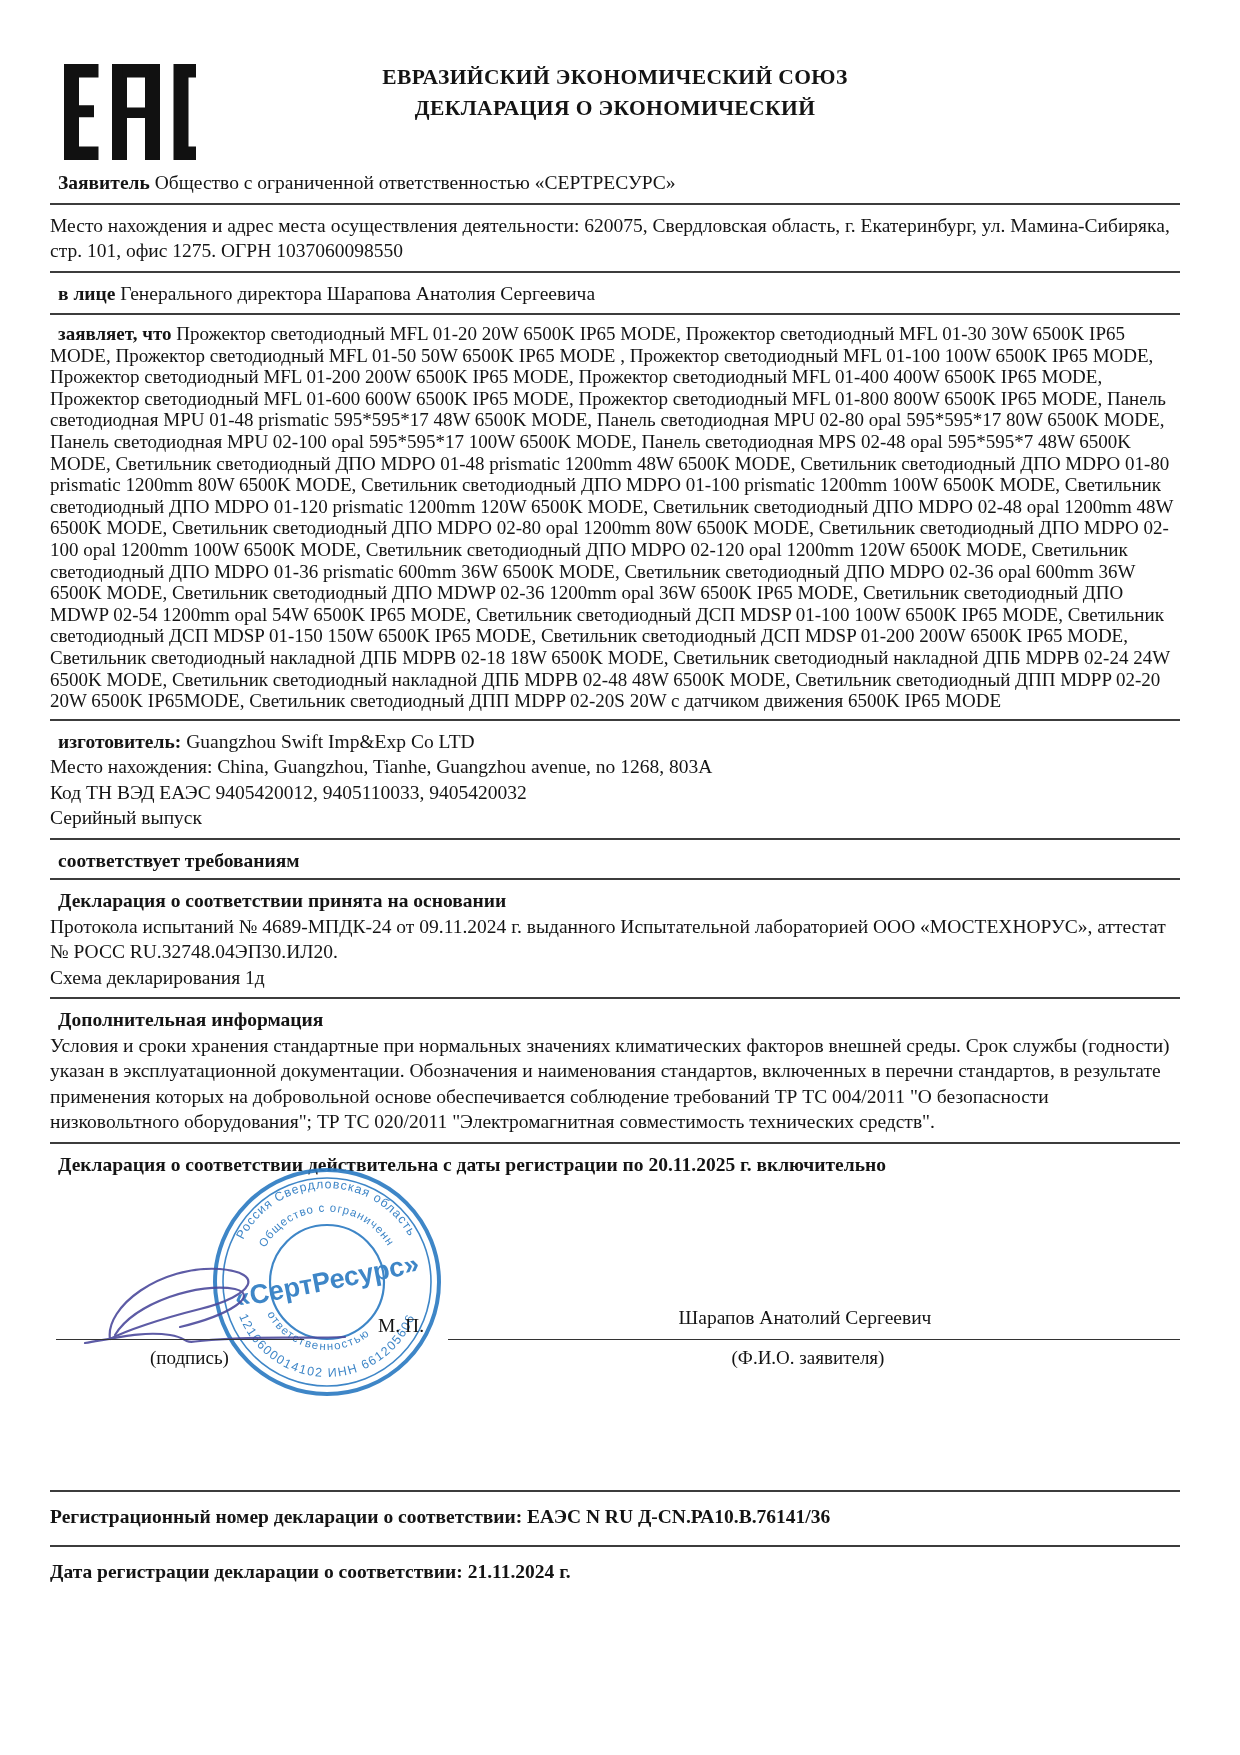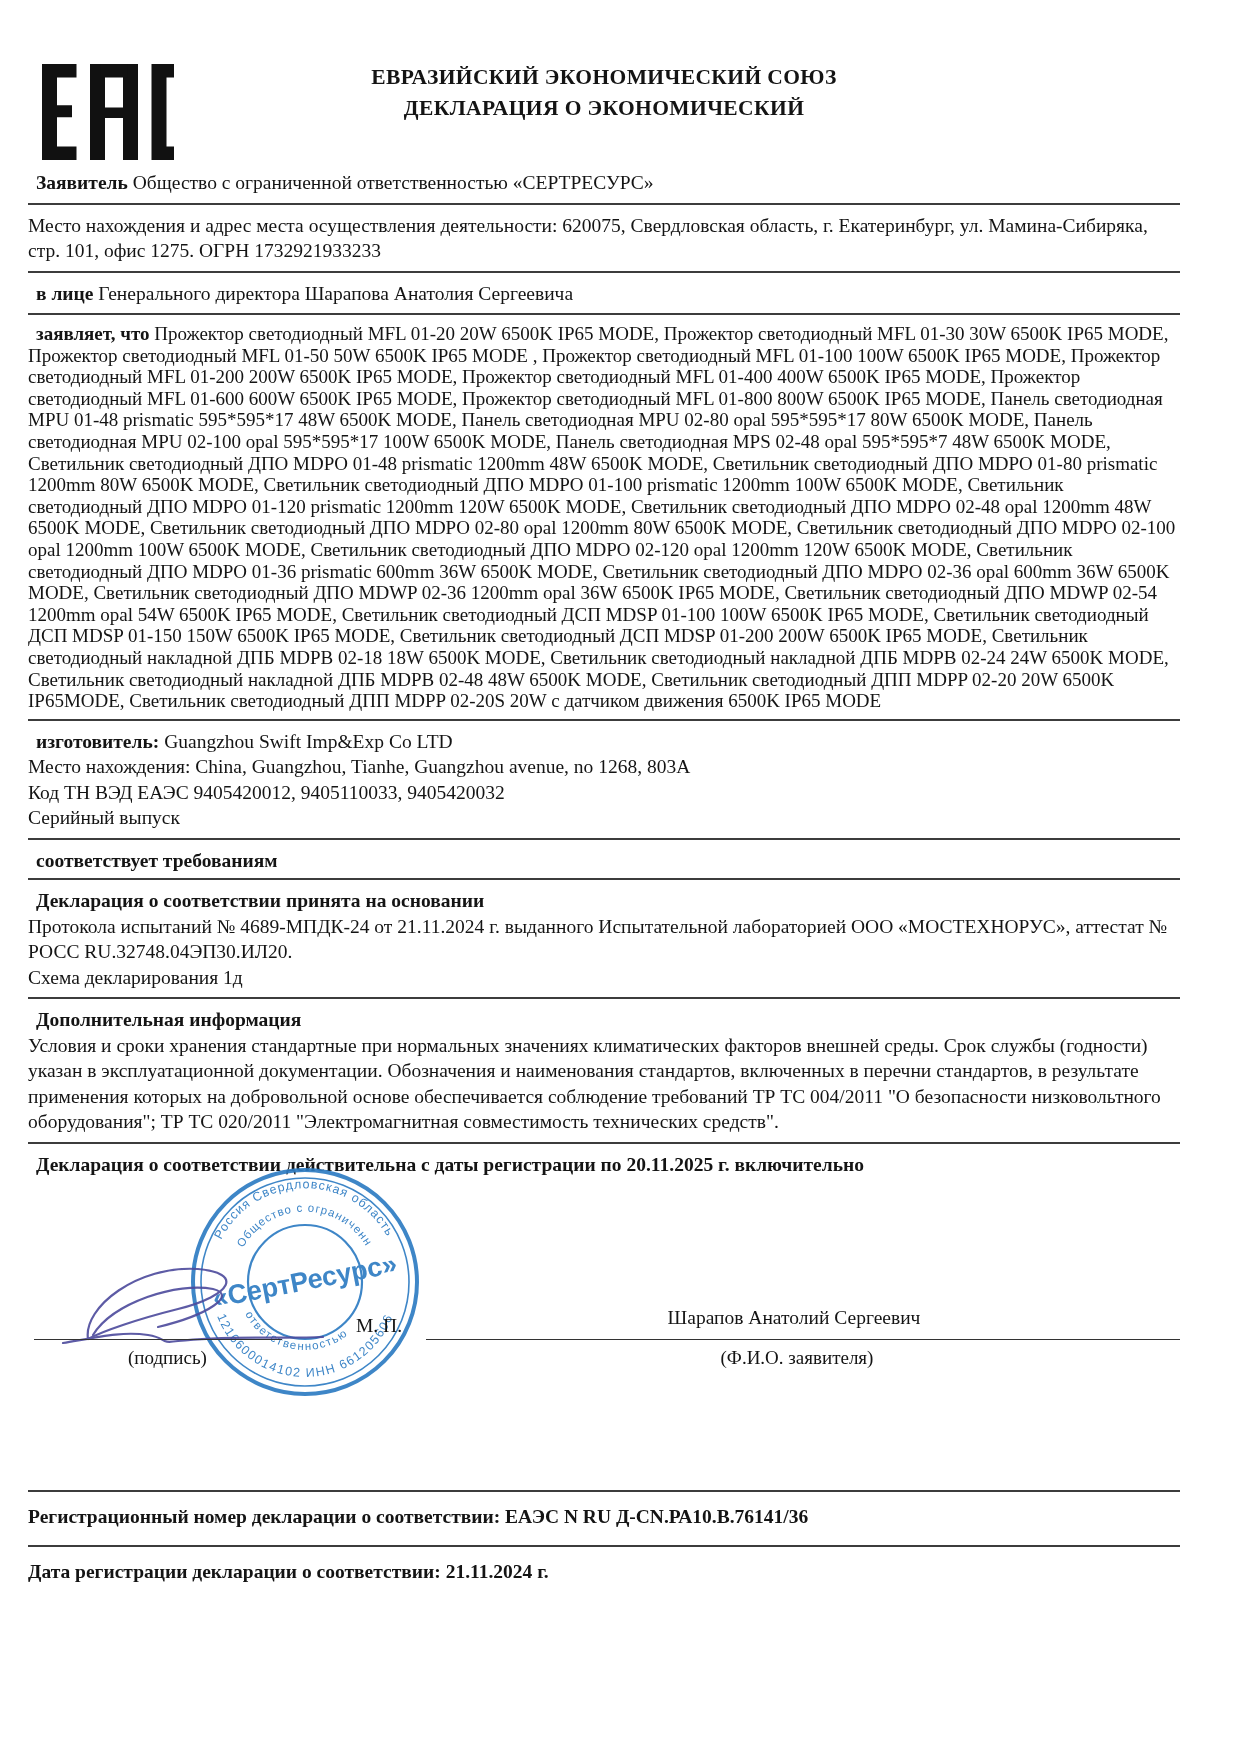--- a/index.html
+++ b/index.html
@@ -1,21 +1,21 @@
 <!DOCTYPE html>
 <html lang="ru"><head>
 <meta charset="utf-8">
 <style>
   html,body{margin:0;padding:0;}
   body{
     width:1240px;height:1755px;background:#ffffff;color:#141414;
     font-family:"Liberation Serif","DejaVu Serif",serif;
     -webkit-font-smoothing:antialiased;
   }
-  .page{box-sizing:border-box;width:1240px;height:1755px;padding:56px 60px 20px 28px;position:relative;overflow:hidden;}
+  .page{box-sizing:border-box;width:1240px;height:1755px;padding:56px 60px 20px 50px;position:relative;overflow:hidden;}
   
   .header{position:relative;min-height:108px;margin-bottom:4px;}
   .eac{position:absolute;left:14px;top:8px;}
   .doc-title{text-align:center;font-weight:bold;font-size:21.5px;line-height:1.45;letter-spacing:.4px;padding-top:6px;}
   
   .rule{border:none;border-top:2px solid #3c3c3c;margin:5px 0 6px 0;height:0;}
   
   .row{font-size:19.5px;line-height:25.5px;padding:2px 0;}
   .row b{font-weight:bold;margin-left:8px;}
   .dense{font-size:19px;line-height:21.6px;text-align:left;}
@@ -64,21 +64,21 @@
       <div>ДЕКЛАРАЦИЯ О ЭКОНОМИЧЕСКИЙ</div>
     </div>
   </div>
 
   <div class="row">
     <b>Заявитель</b>
     <span>Общество с ограниченной ответственностью «СЕРТРЕСУРС»</span>
   </div>
   <hr class="rule">
 
-  <div class="row mline">Место нахождения и адрес места осуществления деятельности: 620075, Свердловская область, г. Екатеринбург, ул. Мамина-Сибиряка, стр. 101, офис 1275. ОГРН 1732921933233</div>
+  <div class="row mline">Место нахождения и адрес места осуществления деятельности: 620075, Свердловская область, г. Екатеринбург, ул. Мамина-Сибиряка, стр. 101, офис 1275. ОГРН 1037060098550</div>
   <hr class="rule">
 
   <div class="row">
     <b>в лице</b>
     <span>Генерального директора Шарапова Анатолия Сергеевича</span>
   </div>
   <hr class="rule">
 
   <div class="row dense">
     <b>заявляет, что</b>
@@ -92,21 +92,21 @@
   </div>
   <div class="row" style="padding:0;">Место нахождения: China, Guangzhou, Tianhe, Guangzhou avenue, no 1268, 803A</div>
   <div class="row" style="padding:0;">Код ТН ВЭД ЕАЭС 9405420012, 9405110033, 9405420032</div>
   <div class="row" style="padding-top:0;">Серийный выпуск</div>
   <hr class="rule">
 
   <div class="row" style="padding-bottom:0;"><b>соответствует требованиям</b></div>
   <hr class="rule">
 
   <div class="row" style="padding-bottom:0;"><b>Декларация о соответствии принята на основании</b></div>
-  <div class="row" style="padding:0;">Протокола испытаний № 4689-МПДК-24 от 21.11.2024 г. выданного Испытательной лабораторией ООО «МОСТЕХНОРУС», аттестат № РОСС RU.32748.04ЭП30.ИЛ20.</div>
+  <div class="row" style="padding:0;">Протокола испытаний № 4689-МПДК-24 от 09.11.2024 г. выданного Испытательной лабораторией ООО «МОСТЕХНОРУС», аттестат № РОСС RU.32748.04ЭП30.ИЛ20.</div>
   <div class="row" style="padding-top:0;">Схема декларирования 1д</div>
   <hr class="rule">
 
   <div class="row" style="padding-bottom:0;"><b>Дополнительная информация</b></div>
   <div class="row" style="padding-top:0;">Условия и сроки хранения стандартные при нормальных значениях климатических факторов внешней среды. Срок службы (годности) указан в эксплуатационной документации. Обозначения и наименования стандартов, включенных в перечни стандартов, в результате применения которых на добровольной основе обеспечивается соблюдение требований ТР ТС 004/2011 "О безопасности низковольтного оборудования"; ТР ТС 020/2011 "Электромагнитная совместимость технических средств".</div>
   <hr class="rule">
 
   <div class="row"><b>Декларация о соответствии действительна с даты регистрации по 20.11.2025 г. включительно</b></div>
 
   <div class="sig-zone">

